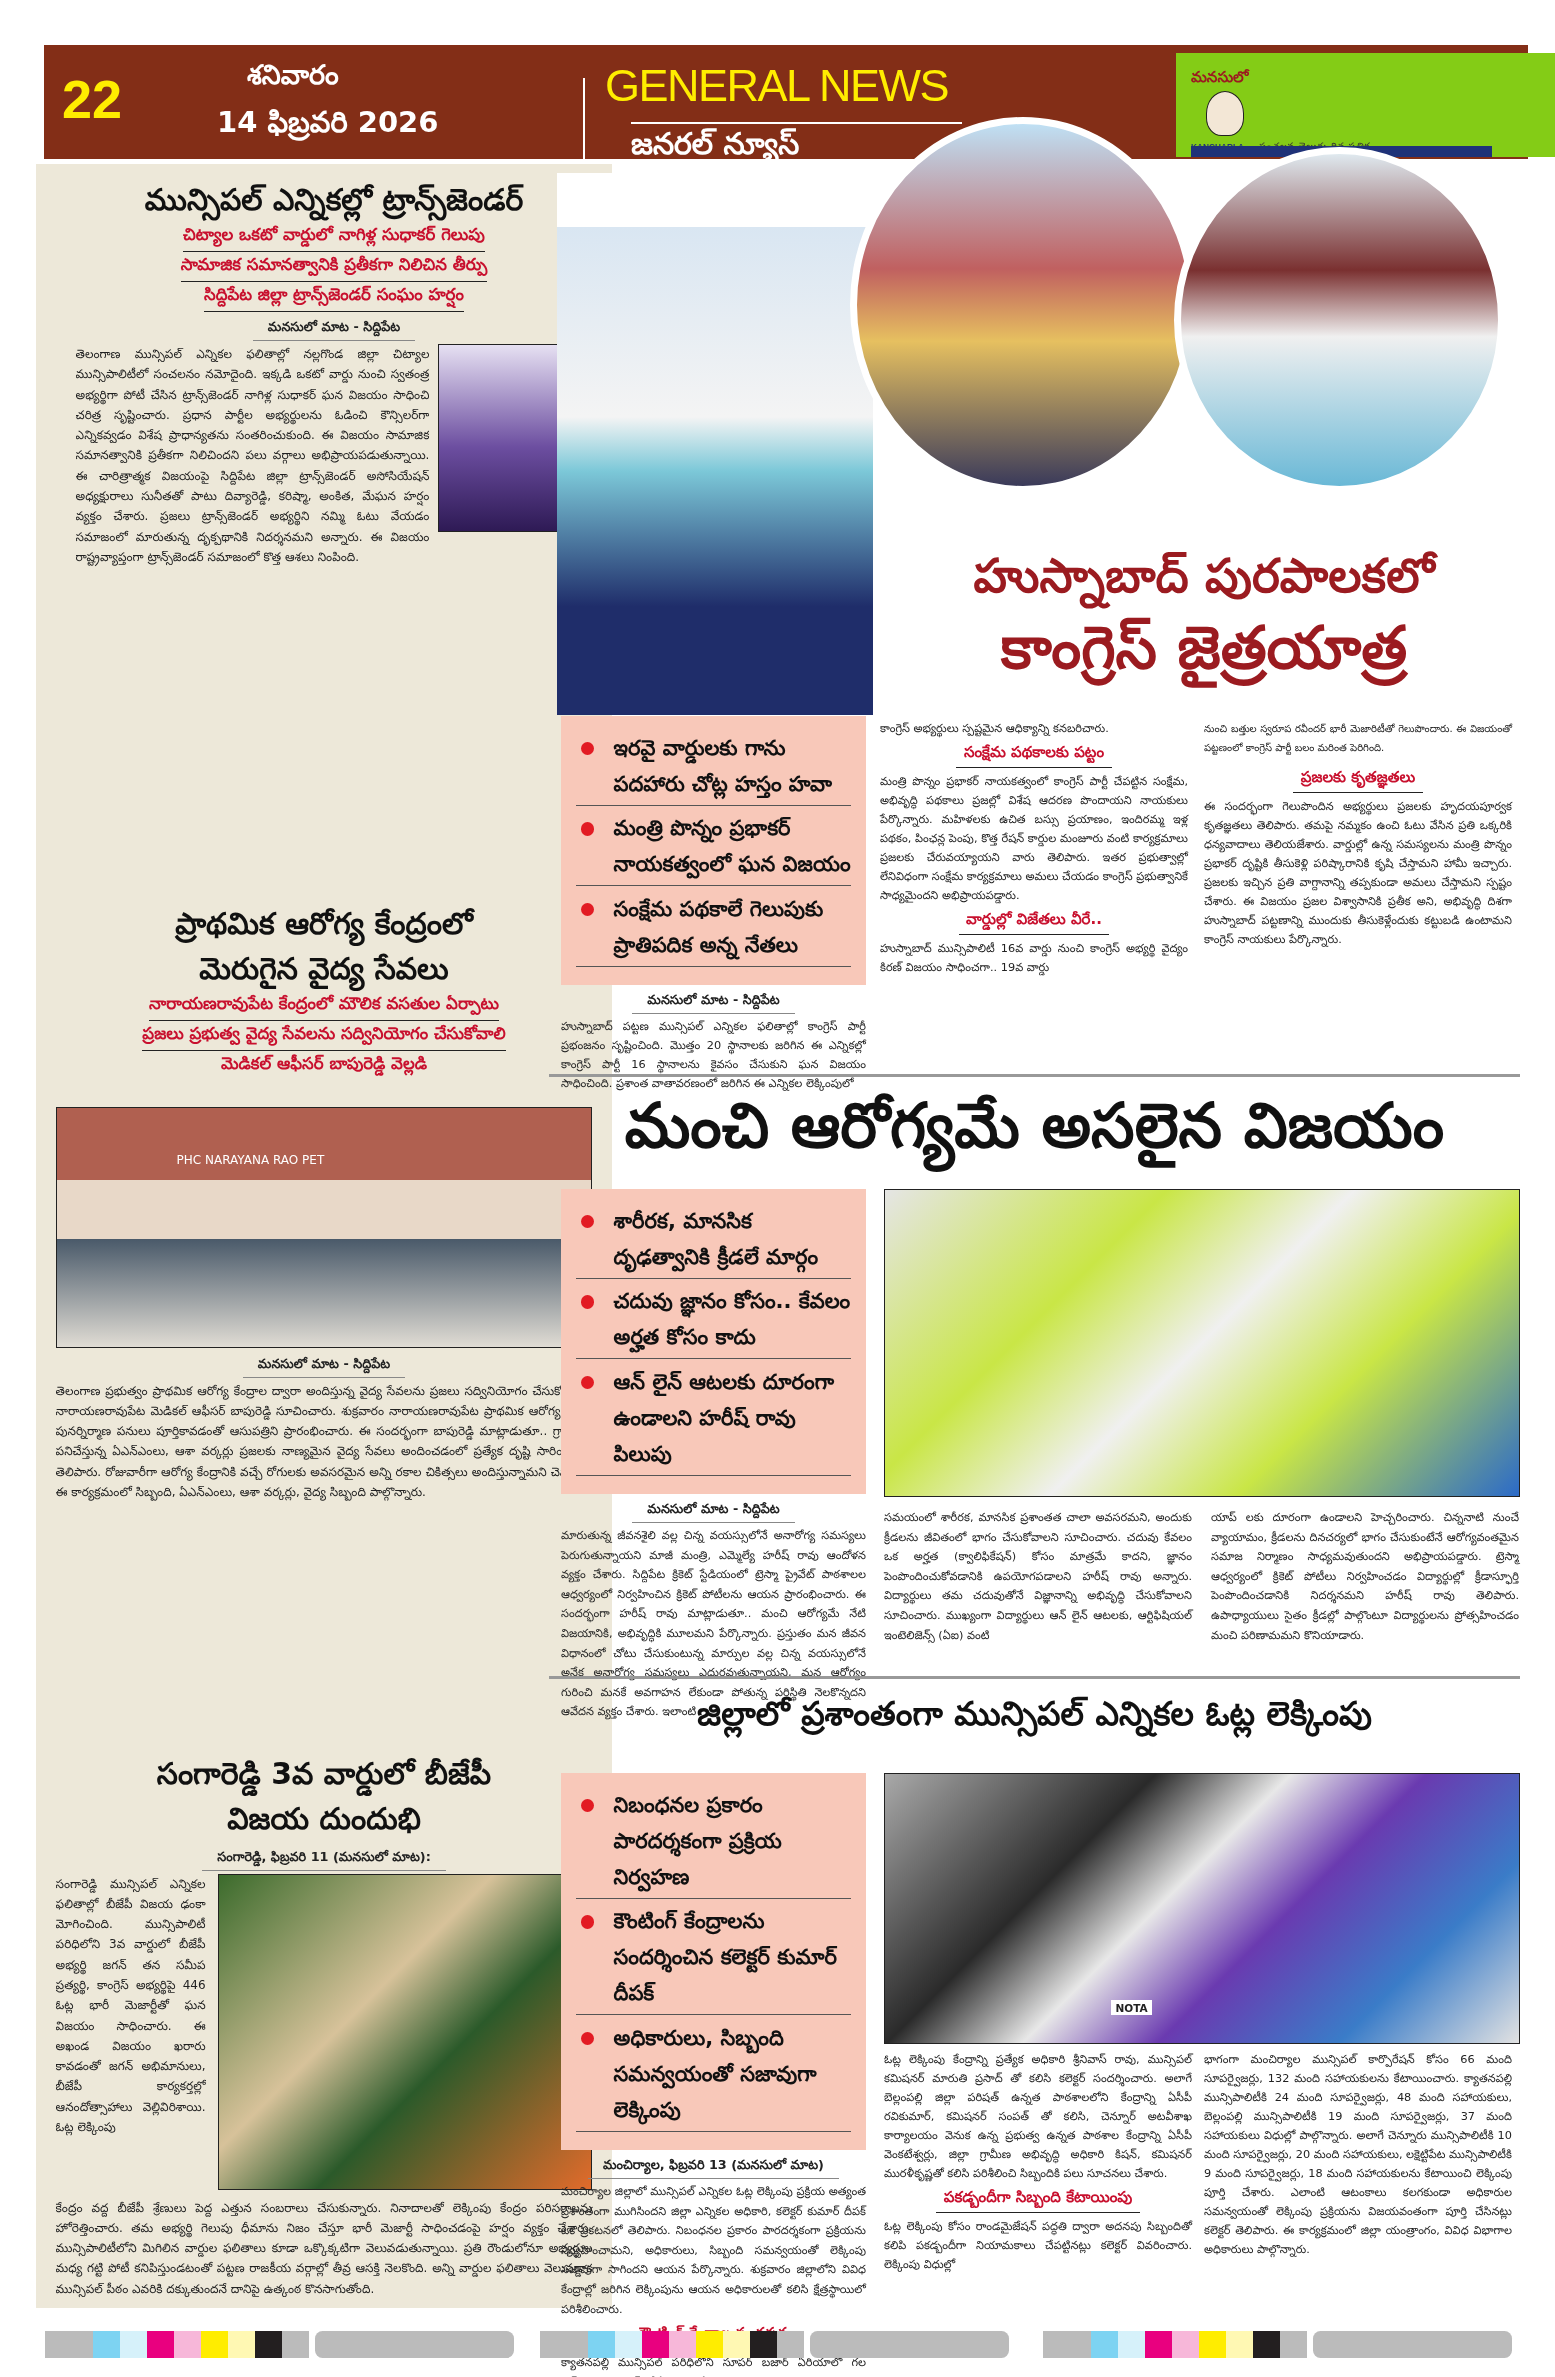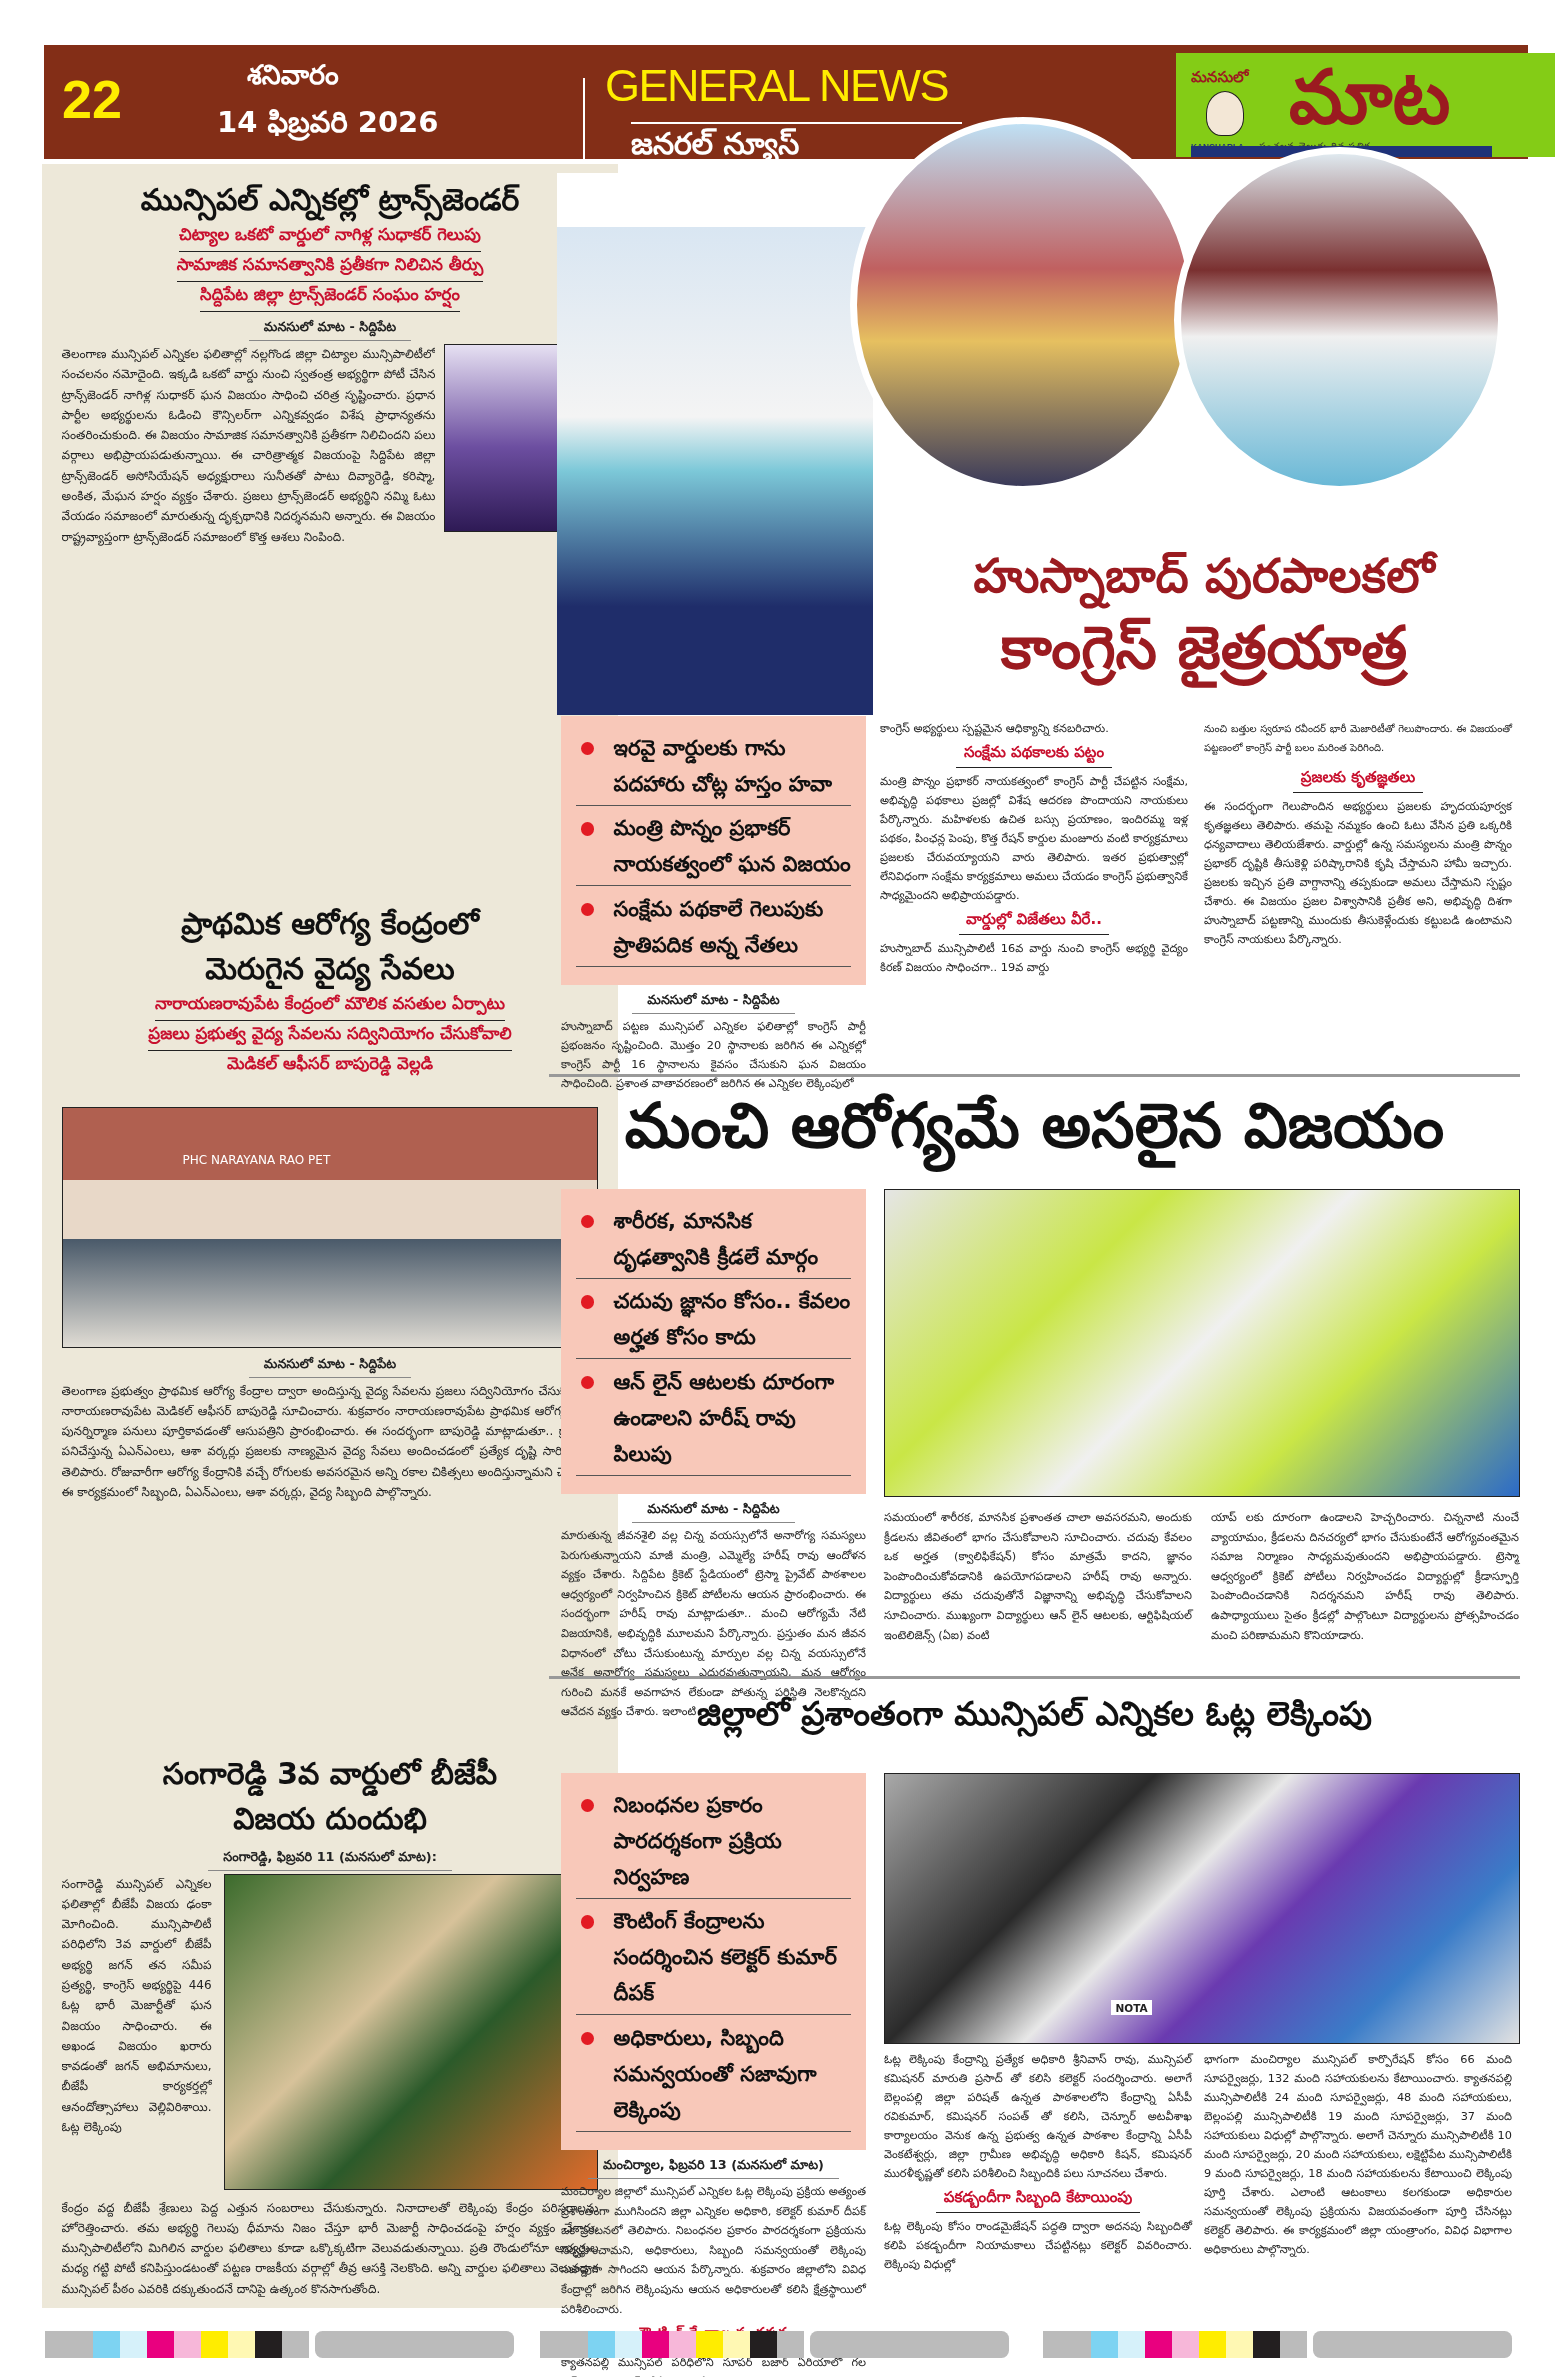--- a/index.html
+++ b/index.html
@@ -13,21 +13,21 @@
   .mh-line { position: absolute; left: 587px; top: 77px; width: 331px; height: 2.3px; background: #fff; }
   .mh-te { position: absolute; left: 587px; top: 81px; font-size: 30px; color: #fff; font-weight: bold; }
   .logo { position: absolute; left: 1132px; top: 7.5px; width: 390px; height: 104px; background: #84cc16; }
   .logo-small { position: absolute; left: 15px; top: 15px; font-size: 15px; color: #9b1b20; font-weight: bold; }
   .logo-main { position: absolute; left: 113px; top: 0; font-size: 75px; color: #9b1b20; font-weight: bold; }
   .logo-face { position: absolute; left: 30px; top: 38px; width: 38px; height: 45px; border-radius: 50% 50% 40% 40%; background: #f3e7d6; border: 1.5px solid #222; }
   .logo-k { position: absolute; left: 15px; top: 89px; font-size: 8.3px; color: #1f3278; font-weight: bold; font-family: "Liberation Sans", sans-serif; }
   .logo-tag { position: absolute; left: 83px; top: 87px; font-size: 10.5px; color: #333; }
   .logo-bar { position: absolute; left: 15px; bottom: 0; width: 301px; height: 10.5px; background: #1f3278; }
 
-  .left-col { position: absolute; left: 42px; top: 164px; width: 576px; height: 2144px; background: #ede8d9; }
+  .left-col { position: absolute; left: 36px; top: 164px; width: 576px; height: 2144px; background: #ede8d9; padding-left: 20px; }
   .hl { text-align: center; font-weight: bold; color: #111; }
   .sub { text-align: center; color: #c8102e; font-weight: bold; font-size: 16.6px; padding: 3px 0; border-bottom: 1.5px solid #222; margin: 0 auto; width: fit-content; }
   .dateline { text-align: center; font-size: 12.8px; font-weight: bold; margin: 7.5px auto 3px; border-bottom: 1.5px solid #888; width: fit-content; padding: 0 15px 3px; }
   .body { font-size: 12px; line-height: 20.3px; text-align: justify; color: #222; }
   .photo { background: linear-gradient(135deg,#c9b8a8,#6d7d66 40%,#d6c6b6 70%,#8a5a48); border: 1.5px solid #222; }
 
   .right { position: absolute; left: 549px; width: 971px; }
   .bullets { background: #f8c8b9; padding: 13.5px 15px; }
   .bullet { display: flex; font-size: 21px; font-weight: bold; line-height: 36px; color: #111; }
   .dot { width: 13.5px; height: 13.5px; border-radius: 50%; background: #e21b23; margin: 12px 19.6px 0 4.5px; flex: none; }
@@ -44,21 +44,20 @@
   <div class="mh-num">22</div>
   <div class="mh-day">శనివారం</div>
   <div class="mh-date">14 ఫిబ్రవరి 2026</div>
   <div class="mh-div"></div>
   <div class="mh-gn">GENERAL NEWS</div>
   <div class="mh-line"></div>
   <div class="mh-te">జనరల్ న్యూస్</div>
   <div class="logo">
     <div class="logo-small">మనసులో</div>
     <div class="logo-face"></div>
-    <div class="logo-main">మాట</div>
     <div class="logo-k">KANCHARLA</div>
     <div class="logo-tag">సంచలన తెలుగు దిన పత్రిక</div>
     <div class="logo-bar"></div>
   </div>
 </div>
 
 <div class="left-col">
   <div style="padding:13.5px 19.6px 0;">
     <div class="hl" style="font-size:30px;line-height:44px;">మున్సిపల్ ఎన్నికల్లో ట్రాన్స్‌జెండర్</div>
     <div class="sub">చిట్యాల ఒకటో వార్డులో నాగిళ్ల సుధాకర్ గెలుపు</div>

